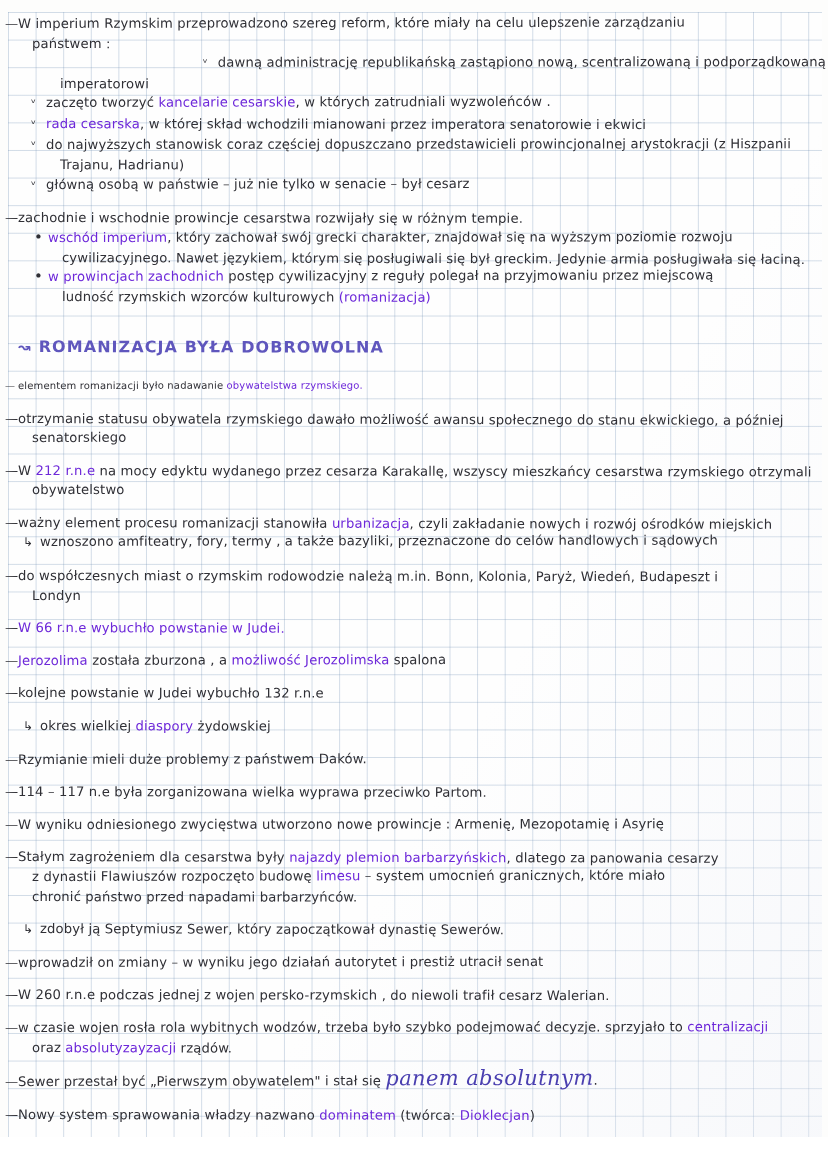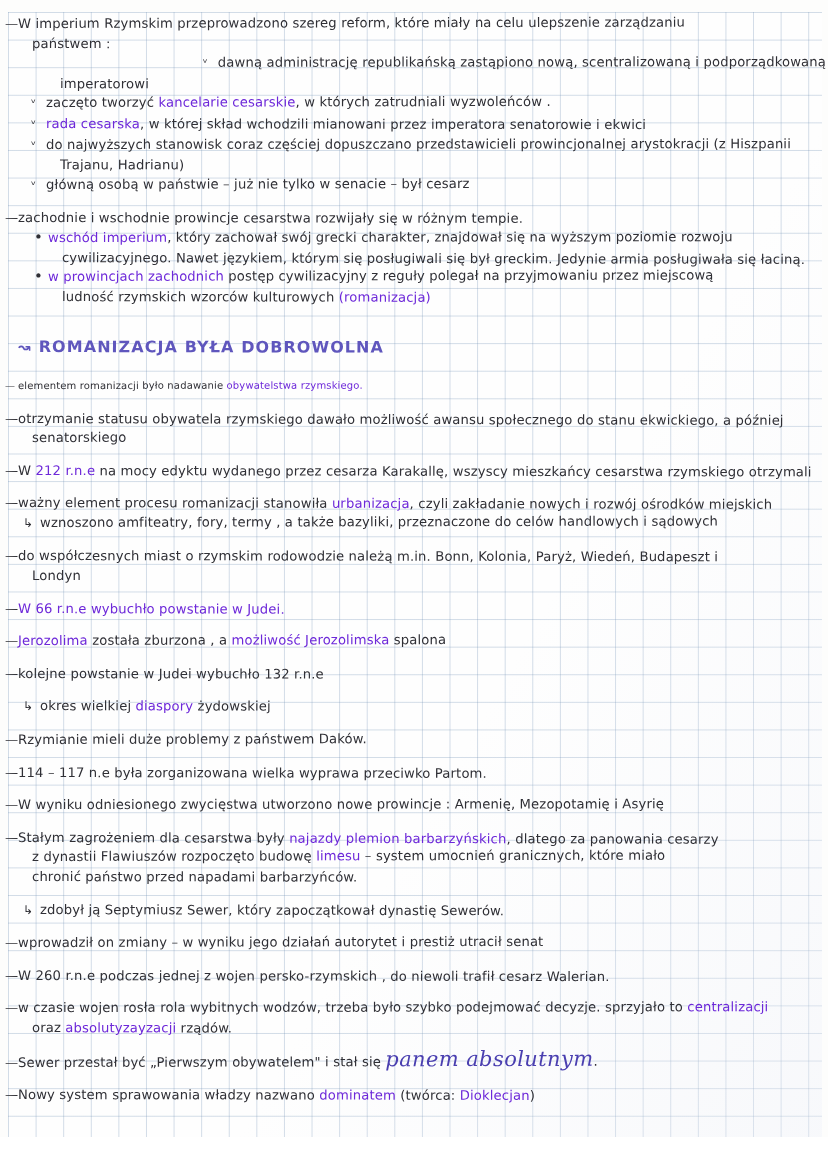--- a/index.html
+++ b/index.html
@@ -149,20 +149,21 @@
       <div class="gap-m"></div>
       <div class="gap-l"></div>
       <div class="line l-dash heading j2" style="font-size: 15.96px;"><span class="tilde">↝</span><span>ROMANIZACJA BYŁA DOBROWOLNA</span></div>
       <div class="gap-l"></div>
       <div class="line l-dash j3" style="font-size: 10px;"><span class="mark">—</span><span>elementem romanizacji było nadawanie </span><span class="hl">obywatelstwa rzymskiego.</span></div>
       <div class="gap-m"></div>
       <div class="line l-dash j4" style="font-size: 13.17px;"><span class="mark">—</span><span>otrzymanie statusu obywatela rzymskiego dawało możliwość awansu społecznego do stanu ekwickiego, a później</span></div>
       <div class="line l-cont j1" style="font-size: 13.17px;"><span>senatorskiego</span></div>
       <div class="gap-m"></div>
       <div class="line l-dash j2" style="font-size: 13.17px;"><span class="mark">—</span><span>W </span><span class="hl">212 r.n.e</span><span> na mocy edyktu wydanego przez cesarza Karakallę, wszyscy mieszkańcy cesarstwa rzymskiego otrzymali</span></div>
+      <div class="line l-cont j3" style="font-size: 13.17px;"><span>obywatelstwo</span></div>
       <div class="gap-m"></div>
       <div class="line l-dash j4" style="font-size: 13.17px;"><span class="mark">—</span><span>ważny element procesu romanizacji stanowiła </span><span class="hl">urbanizacja</span><span>, czyli zakładanie nowych i rozwój ośrodków miejskich</span></div>
       <div class="line l-arrow j1" style="font-size: 13.17px;"><span class="mark arrow">↳</span><span>wznoszono amfiteatry, fory, termy , a także bazyliki, przeznaczone do celów handlowych i sądowych</span></div>
       <div class="gap-m"></div>
       <div class="line l-dash j2" style="font-size: 13.17px;"><span class="mark">—</span><span>do współczesnych miast o rzymskim rodowodzie należą m.in. Bonn, Kolonia, Paryż, Wiedeń, Budapeszt i</span></div>
       <div class="line l-cont j3" style="font-size: 13.17px;"><span>Londyn</span></div>
       <div class="gap-m"></div>
       <div class="line l-dash j4" style="font-size: 13.17px;"><span class="mark">—</span><span class="hl">W </span><span class="hl">66 r.n.e</span><span class="hl"> wybuchło </span><span class="hl">powstanie w Judei.</span></div>
       <div class="gap-m"></div>
       <div class="line l-dash j1" style="font-size: 13.17px;"><span class="mark">—</span><span class="hl">Jerozolima</span><span> została zburzona , a </span><span class="hl">możliwość Jerozolimska</span><span> spalona</span></div>

